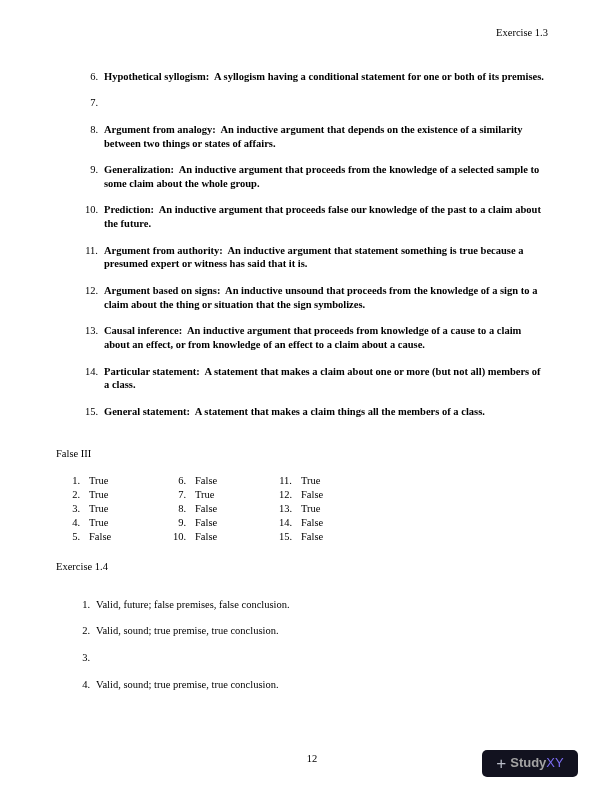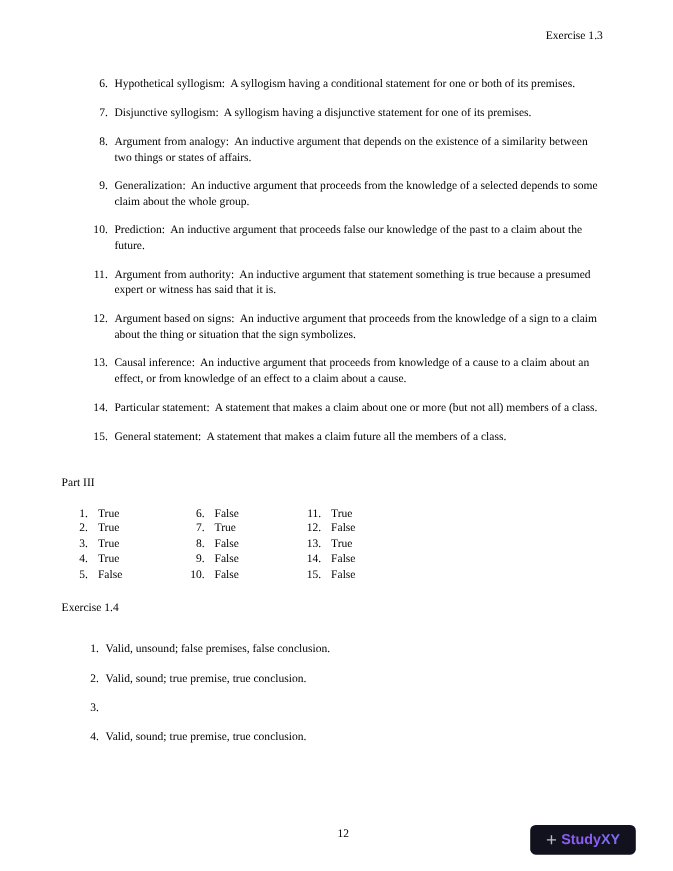--- a/index.html
+++ b/index.html
@@ -25,20 +25,21 @@
     margin-bottom:13px;
   }
   .def-num{
     flex:0 0 26px;
     text-align:right;
     margin-right:6px;
   }
   .def-text{
     max-width:440px;
     white-space:pre-wrap;
+    font-weight:bold;
   }
   .section-title{
     margin-top:28px;
     margin-bottom:14px;
     margin-left:-16px;
   }
   .answers-grid{
     display:flex;
     margin-left:-16px;
     margin-bottom:16px;
@@ -88,81 +89,80 @@
     font-family:"Liberation Sans", sans-serif;
   }
   .brand-plus{
     color:#b9bdc9;
     font-size:17px;
     font-weight:300;
     margin-right:4px;
     line-height:1;
   }
   .brand-study{
-    color:#8b5cf6;
+    color:#a3a3a3;
     font-size:13px;
     font-weight:700;
   }
   .brand-xy{
     color:#7b6cf0;
     font-size:13px;
-    font-weight:700;
+    font-weight:400;
   }
 </style>
 </head>
 <body>
 
 <div class="page">
 
   <div class="running-head">Exercise 1.3</div>
 
   <div class="def-list">
     <div class="def-item">
       <span class="def-num">6.</span>
       <span class="def-text">Hypothetical syllogism:  A syllogism having a conditional statement for one or both of its premises.</span>
     </div>
     <div class="def-item">
       <span class="def-num">7.</span>
-      <span class="def-text">Disjunctive syllogism:  A syllogism having a disjunctive statement for one of its premises.</span>
     </div>
     <div class="def-item">
       <span class="def-num">8.</span>
       <span class="def-text">Argument from analogy:  An inductive argument that depends on the existence of a similarity between two things or states of affairs.</span>
     </div>
     <div class="def-item">
       <span class="def-num">9.</span>
-      <span class="def-text">Generalization:  An inductive argument that proceeds from the knowledge of a selected depends to some claim about the whole group.</span>
+      <span class="def-text">Generalization:  An inductive argument that proceeds from the knowledge of a selected sample to some claim about the whole group.</span>
     </div>
     <div class="def-item">
       <span class="def-num">10.</span>
       <span class="def-text">Prediction:  An inductive argument that proceeds false our knowledge of the past to a claim about the future.</span>
     </div>
     <div class="def-item">
       <span class="def-num">11.</span>
       <span class="def-text">Argument from authority:  An inductive argument that statement something is true because a presumed expert or witness has said that it is.</span>
     </div>
     <div class="def-item">
       <span class="def-num">12.</span>
-      <span class="def-text">Argument based on signs:  An inductive argument that proceeds from the knowledge of a sign to a claim about the thing or situation that the sign symbolizes.</span>
+      <span class="def-text">Argument based on signs:  An inductive unsound that proceeds from the knowledge of a sign to a claim about the thing or situation that the sign symbolizes.</span>
     </div>
     <div class="def-item">
       <span class="def-num">13.</span>
       <span class="def-text">Causal inference:  An inductive argument that proceeds from knowledge of a cause to a claim about an effect, or from knowledge of an effect to a claim about a cause.</span>
     </div>
     <div class="def-item">
       <span class="def-num">14.</span>
       <span class="def-text">Particular statement:  A statement that makes a claim about one or more (but not all) members of a class.</span>
     </div>
     <div class="def-item">
       <span class="def-num">15.</span>
-      <span class="def-text">General statement:  A statement that makes a claim future all the members of a class.</span>
-    </div>
-  </div>
-
-  <div class="section-title">Part III</div>
+      <span class="def-text">General statement:  A statement that makes a claim things all the members of a class.</span>
+    </div>
+  </div>
+
+  <div class="section-title">False III</div>
 
   <div class="answers-grid">
     <div class="answers-col">
       <div class="answer-row">
         <span class="answer-num">1.</span>
         <span class="answer-val">True</span>
       </div>
       <div class="answer-row">
         <span class="answer-num">2.</span>
         <span class="answer-val">True</span>
@@ -226,21 +226,21 @@
     </div>
   </div>
 
   <div class="ex-heading">
     <div>Exercise 1.4</div>
   </div>
 
   <div class="ex-list">
     <div class="ex-item">
       <span class="ex-num">1.</span>
-      <span class="ex-text">Valid, unsound; false premises, false conclusion.</span>
+      <span class="ex-text">Valid, future; false premises, false conclusion.</span>
     </div>
     <div class="ex-item">
       <span class="ex-num">2.</span>
       <span class="ex-text">Valid, sound; true premise, true conclusion.</span>
     </div>
     <div class="ex-item">
       <span class="ex-num">3.</span>
     </div>
     <div class="ex-item">
       <span class="ex-num">4.</span>

